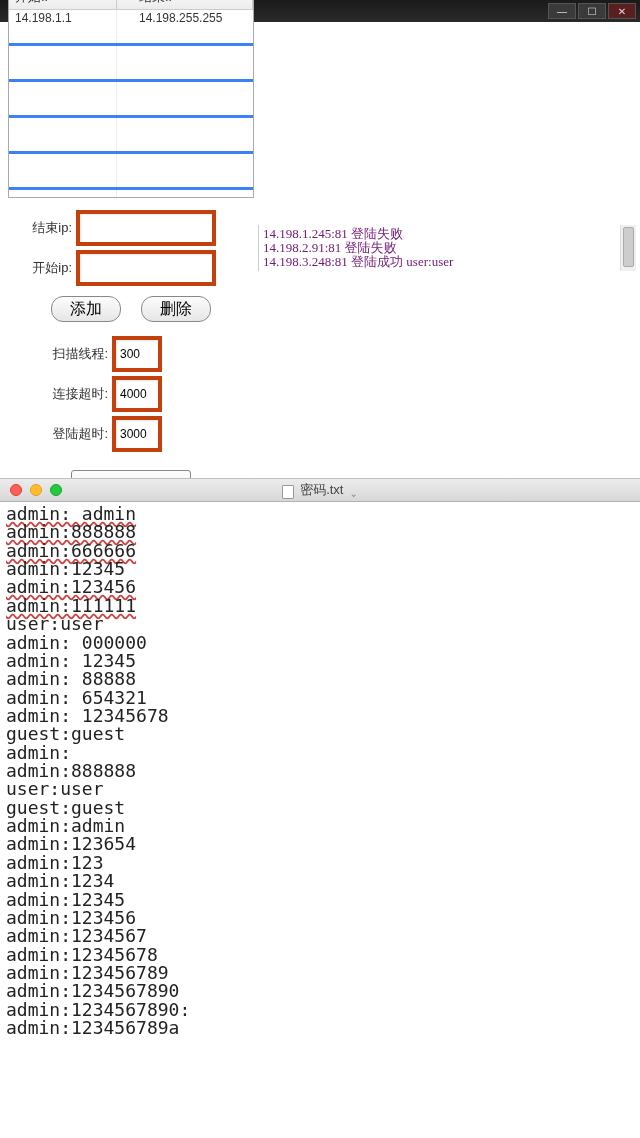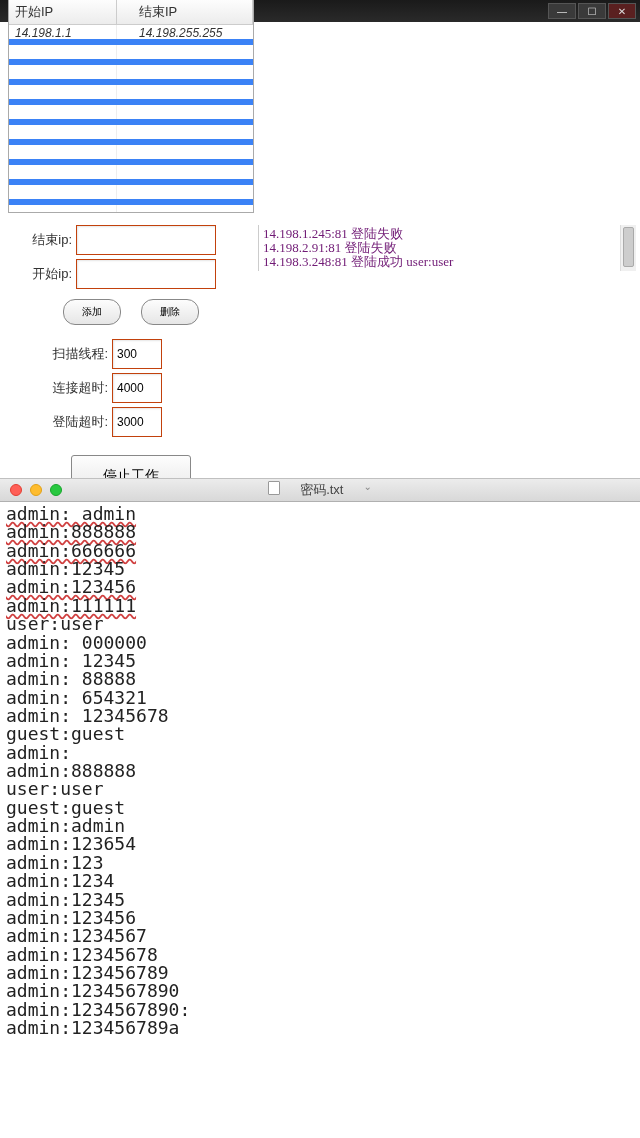--- a/index.html
+++ b/index.html
@@ -11,51 +11,51 @@
   .titlebar .tb-icons-left { position:absolute; left:8px; top:2px; color:#888; font-size:11px; }
   .tb-btn { width:28px; height:16px; background:#3a3a3a; color:#ddd; display:flex; align-items:center; justify-content:center; font-size:10px; border:1px solid #555; }
   .tb-btn.close { background:#5a2020; }
   .app-body { position:absolute; top:22px; left:8px; right:4px; bottom:4px; display:flex;align-items:center; }
   .left-pane { width: 246px; display:flex; flex-direction:column; }
   .ip-table { border:1px solid #aaa; background:#fff; height:214px; overflow:hidden; }
   .ip-table-head { display:flex; background:linear-gradient(#fdfdfd,#ececec); border-bottom:1px solid #ccc; }
   .ip-table-head .col { padding:3px 6px; border-right:1px solid #ccc; font-size:13px; color:#333; }
   .col-start { width:108px; }
   .col-end { flex:1;margin-left:16px; }
-  .ip-table-body .row { display:flex; border-bottom:6px solid #3b82f6; height:20px;font-style:italic; }
+  .ip-table-body .row { display:flex; border-bottom:3px solid #3b82f6; height:36px; }
   .ip-table-body .row .cell { padding:1px 6px; font-size:12px; color:#333; }
   .ip-table-body .row .cell.col-start { width:108px; border-right:1px solid #eee; }
   .ip-table-body .row .cell.col-end { flex:1; }
 
   .form-area { padding:8px 4px 0 4px; }
   .form-row { display:flex; align-items:center; margin:4px 0; }
   .form-row label { width:60px; text-align:right; font-size:13px; color:#333; margin-right:4px; }
-  .form-row input { height:30px; border:1px solid #c2410c; padding:0 4px; font-size:12px; background:#fff; box-shadow: inset 1px 1px 2px rgba(0,0,0,.1); }
+  .form-row input { height:36px; border:4px solid #c2410c; padding:0 4px; font-size:12px; background:#fff; box-shadow: inset 1px 1px 2px rgba(0,0,0,.1); }
   .ip-input { width:140px; }
   .num-input { width:50px; text-align:left; padding-left:6px; }
   .btn-row { display:flex; gap:20px; justify-content:center; margin:10px 0 14px; }
-  .btn { height:26px; padding:0 18px; background:linear-gradient(#fdfdfd,#e6e6e6); border:1px solid #888; border-radius:12px; font-size:10px; cursor:pointer; }
+  .btn { height:26px; padding:0 18px; background:linear-gradient(#fdfdfd,#e6e6e6); border:1px solid #888; border-radius:12px; font-size:16px; cursor:pointer; }
   .btn-stop { display:block; margin:18px auto 0; height:42px; width:120px; background:linear-gradient(#fdfdfd,#e6e6e6); border:1px solid #888; border-radius:3px; font-size:14px; cursor:pointer; }
   .param-rows { padding-left:26px; }
   .param-rows .form-row label { width:70px; }
 
   .right-pane { flex:1; margin-left:4px; border-left:1px solid #ccc; position:relative; background:#fff; }
   .log-area { padding:2px 4px; font-family: Liberation Serif, serif; font-size:13px; color:#701a75; line-height:1.1; white-space:pre; }
   .scroll-v { position:absolute; right:0; top:0; bottom:0; width:16px; background:#f0f0f0; border-left:1px solid #ddd; }
   .scroll-v .thumb { position:absolute; top:2px; left:2px; right:2px; height:40px; background:#cdcdcd; border:1px solid #aaa; border-radius:2px; }
 
   
   .mac-win { position:absolute; top:478px; left:0; width:640px; background:#fff; }
   .mac-titlebar { height:24px; background:linear-gradient(#ececec,#d8d8d8); border-top:1px solid #c0c0c0; border-bottom:1px solid #b0b0b0; display:flex; align-items:center; position:relative; }
   .traffic { display:flex; gap:8px; padding-left:10px; }
   .tl { width:12px; height:12px; border-radius:50%; }
   .tl.r{ background:#ff5f57; border:1px solid #e33e32;}
   .tl.y{ background:#febc2e; border:1px solid #e1a116;}
   .tl.g{ background:#28c840; border:1px solid #17a62b;}
-  .mac-title-center { position:absolute; left:0; right:0; display:flex; align-items:flex-start; justify-content:center; gap:20px; font-size:13px; color:#444; pointer-events:none; }
+  .mac-title-center { position:absolute; left:0; right:0; display:flex; align-items:flex-end; justify-content:center; gap:6px; font-size:13px; color:#444; pointer-events:none; }
   .doc-icon { width:12px; height:14px; border:1px solid #999; border-radius:1px; background:#fff; position:relative; }
   .chev { font-size:10px; color:#888; }
 
   .text-content { padding:3px 6px; font-family: Menlo, Monaco, Consolas, monospace; font-size:18px; color:#222; line-height:1.02; white-space:pre; }
   .text-content .ul-red { text-decoration: underline wavy #d04040; text-decoration-skip-ink: none; }
 </style>
 </head>
 <body>
 
 <div class="win-app">

